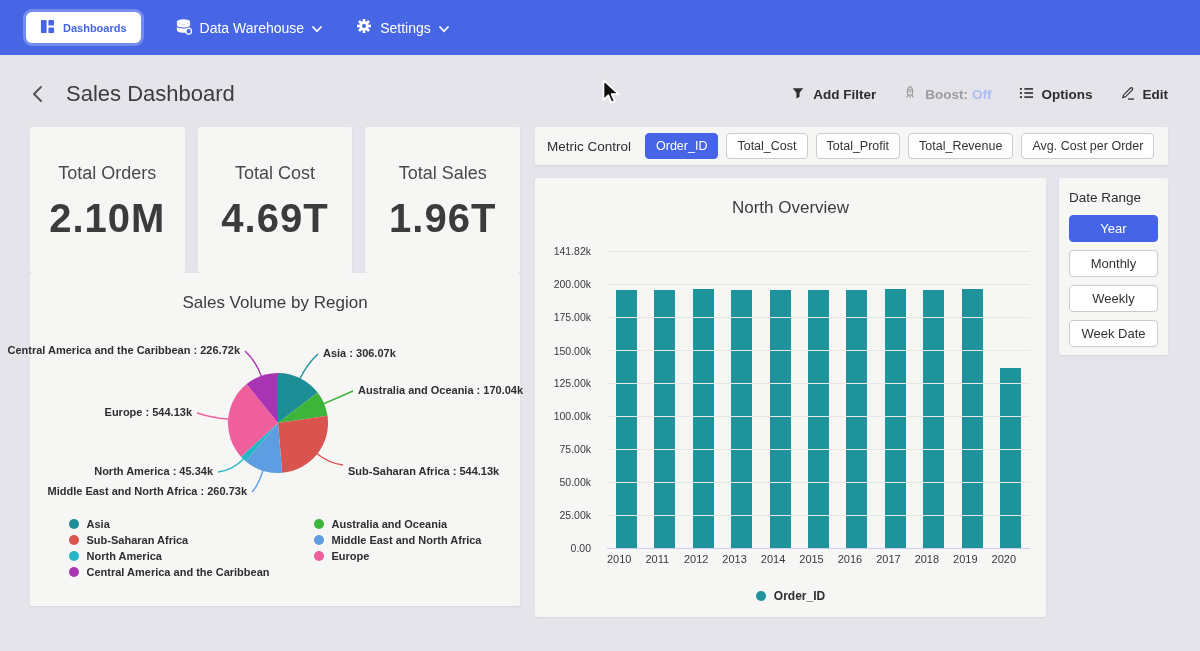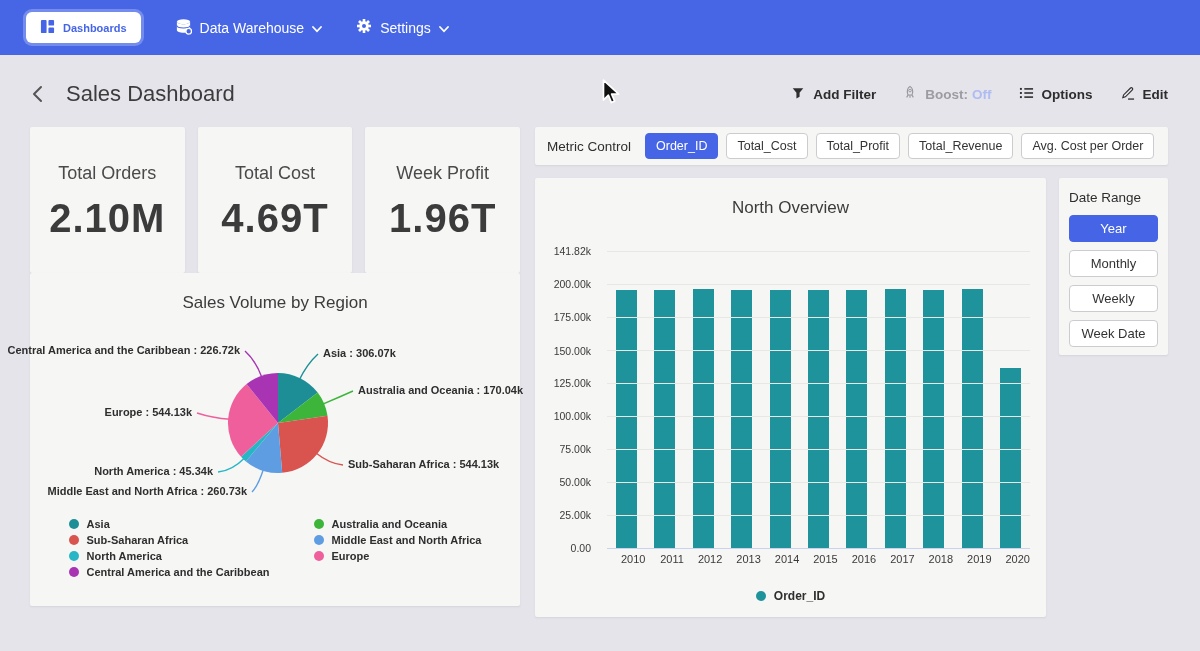--- a/index.html
+++ b/index.html
@@ -58,21 +58,21 @@
   .plot-wrap { position:relative; height:297px; margin-top:33px; }
   .ylabels { position:absolute; left:0; top:0; width:48px; height:100%; }
   .ytick { position:absolute; right:6px; transform:translateY(-50%); font-size:10.5px; color:#3a3a3a; }
   .plot { position:absolute; left:58px; right:2px; top:0; bottom:0; }
   .gridline { position:absolute; left:0; right:0; height:1px; background:#e7e7e4; }
   .gridline.axis { background:#c9d2ee; }
   .bars { position:absolute; inset:0; display:flex; align-items:flex-end; }
   .bar-slot { flex:1; display:flex; justify-content:center; align-items:flex-end; height:100%; }
   .bar { width:21px; }
   .xlabels { margin-left:58px; margin-right:2px; display:flex; margin-top:5px; }
-  .xlabel { flex:1; text-align:right; font-size:11px; color:#3a3a3a; }
+  .xlabel { flex:1; text-align:left; font-size:11px; color:#3a3a3a; }
   .bar-legend { display:flex; justify-content:center; align-items:center; gap:8px; margin-top:24px; font-size:12px; font-weight:bold; color:#2e2e2e; }
 
   
   .date-panel { width:109px; flex:none; height:177px; padding:12px 10px; }
   .date-label { font-size:13.5px; color:#2e2e2e; margin-bottom:10px; }
   .date-btn { display:block; width:100%; font-size:13px; padding:5px 0; text-align:center; border-radius:4px; border:1px solid #ccccd0; background:#fff; color:#333; margin-bottom:8px; cursor:pointer; font-family:inherit; }
   .date-btn.selected { background:#4565e6; border-color:#4565e6; color:#fff; }
 
   .cursor { position:absolute; left:598px; top:78px; pointer-events:none; z-index:99; }
 </style>
@@ -194,21 +194,21 @@
     <div class="kpi-row" id="kpi-row">
         <div class="card kpi-card">
           <div class="kpi-label">Total Orders</div>
           <div class="kpi-value">2.10M</div>
         </div>
         <div class="card kpi-card">
           <div class="kpi-label">Total Cost</div>
           <div class="kpi-value">4.69T</div>
         </div>
         <div class="card kpi-card">
-          <div class="kpi-label">Week Profit</div>
+          <div class="kpi-label">Total Sales</div>
           <div class="kpi-value">1.96T</div>
         </div>
       </div>
 
     <div class="card pie-card">
       <div class="pie-title">Sales Volume by Region</div>
       <svg class="pie-svg" id="pie-svg" width="490" height="333" viewBox="0 0 490 333">
           <path d="M248,150 L248.0,100.0 A50,50 0 0 1 287.7,119.6 Z" fill="#1e8e96"></path>
           <path d="M269.2,107.0 Q277.2,90.8 288,81" stroke="#1e8e96" fill="none" stroke-width="1.4"></path>
           <path d="M248,150 L287.7,119.6 A50,50 0 0 1 297.5,142.8 Z" fill="#3cb53a"></path>
@@ -220,21 +220,21 @@
           <path d="M248,150 L215.9,188.4 A50,50 0 0 1 211.0,183.7 Z" fill="#27b6c6"></path>
           <path d="M214.8,184.7 Q202.3,197.6 188,199" stroke="#27b6c6" fill="none" stroke-width="1.4"></path>
           <path d="M248,150 L211.0,183.7 A50,50 0 0 1 216.6,111.1 Z" fill="#ef5f9c"></path>
           <path d="M200.1,146.3 Q182.2,145.0 167,140" stroke="#ef5f9c" fill="none" stroke-width="1.4"></path>
           <path d="M248,150 L216.6,111.1 A50,50 0 0 1 248.0,100.0 Z" fill="#a834b4"></path>
           <path d="M232.0,104.7 Q226.0,87.8 215,78" stroke="#a834b4" fill="none" stroke-width="1.4"></path>
         </svg>
       <div id="pie-labels">
           <div class="pie-label" style="top: 74px; left: 293px;">Asia : 306.07k</div>
           <div class="pie-label" style="top: 111px; left: 328px;">Australia and Oceania : 170.04k</div>
-          <div class="pie-label" style="top: 185px; left: 318px;">Sub-Saharan Africa : 544.13k</div>
+          <div class="pie-label" style="top: 192px; left: 318px;">Sub-Saharan Africa : 544.13k</div>
           <div class="pie-label" style="top: 212px; right: 273px;">Middle East and North Africa : 260.73k</div>
           <div class="pie-label" style="top: 192px; right: 307px;">North America : 45.34k</div>
           <div class="pie-label" style="top: 133px; right: 328px;">Europe : 544.13k</div>
           <div class="pie-label" style="top: 71px; right: 280px;">Central America and the Caribbean : 226.72k</div>
         </div>
       <div class="pie-legend" id="pie-legend">
           <div class="legend-col">
             <div class="legend-item">
               <span class="legend-dot" style="background: rgb(30, 142, 150);"></span>
               <span>Asia</span>

